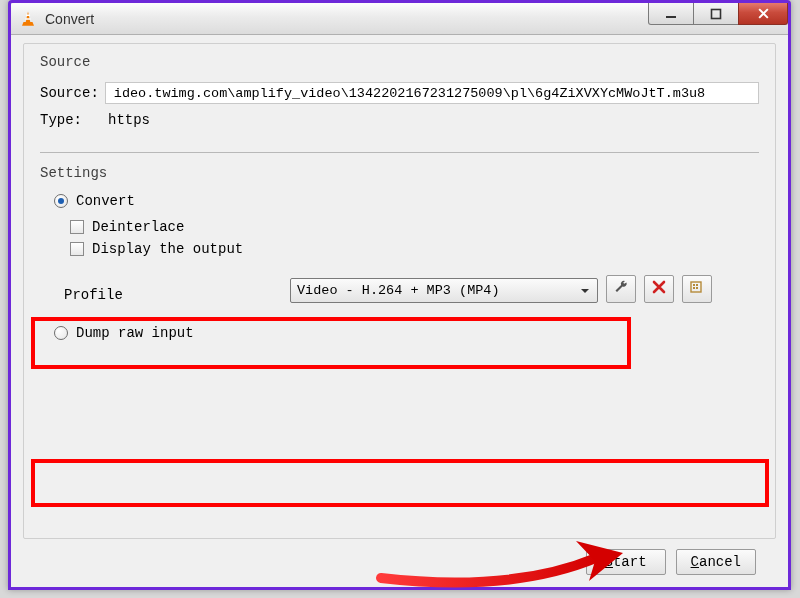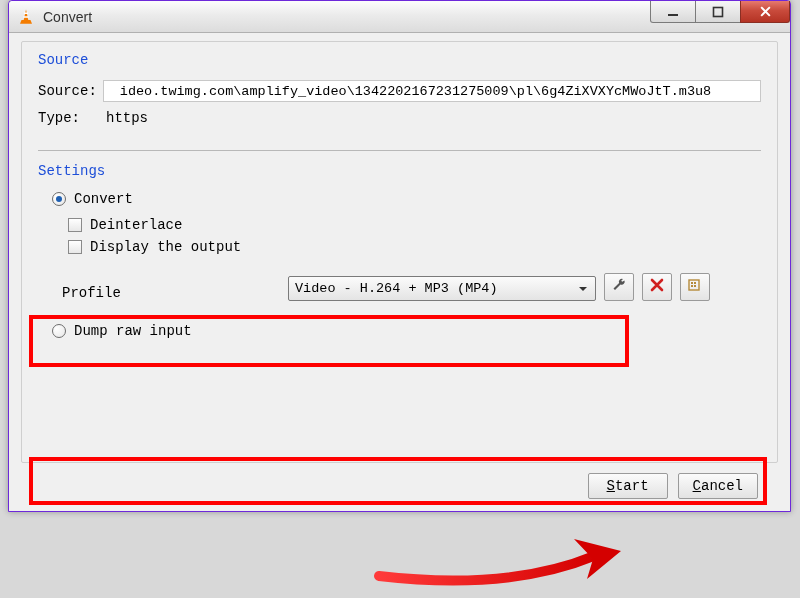--- a/index.html
+++ b/index.html
@@ -11,23 +11,23 @@
   font-size: 13px;
   width: 800px;
   height: 598px;
   overflow: hidden;
 }
 .window {
   position: absolute;
   left: 8px;
   top: 0;
   width: 783px;
-  height: 512px;
+  height: 590px;
   background: #f0f0f0;
-  border: 1px solid #6d28d9;
+  border: 3px solid #6d28d9;
   border-radius: 4px 4px 0 0;
   box-shadow: 0 0 6px rgba(0,0,0,0.3);
 }
 .titlebar {
   height: 32px;
   background: linear-gradient(to bottom, #fdfdfd 0%, #ebebeb 45%, #dcdcdc 100%);
   border-bottom: 1px solid #b0b0b0;
   display: flex;
   align-items: center;
   padding-left: 8px;
@@ -85,42 +85,42 @@
 .group {
   border-bottom: 1px solid #b8b8b8;
   padding-bottom: 16px;
   margin-bottom: 12px;
   position: relative;
 }
 .group:last-child { border-bottom: none; margin-bottom: 0; padding-bottom: 4px; }
 .group-title {
   font-family: "Courier New", monospace;
   font-size: 14px;
-  color: #1d4ed8;
+  color: #404040;
   margin-bottom: 12px;
 }
 .row {
   display: flex;
   align-items: center;
   margin: 8px 0;
 }
 .label {
   font-family: "Courier New", monospace;
   font-size: 14px;
   color: #000;
   white-space: pre;
 }
 .textfield {
   flex: 1;
   height: 22px;
   border: 1px solid #c8c8c8;
   background: #fff;
   font-family: "Courier New", monospace;
   font-size: 13.5px;
-  padding: 0 16px;
+  padding: 0 8px;
 }
 .static-val {
   font-family: "Courier New", monospace;
   font-size: 14px;
   margin-left: 4px;
 }
 
 .radio, .check {
   width: 14px; height: 14px;
   margin-right: 8px;

